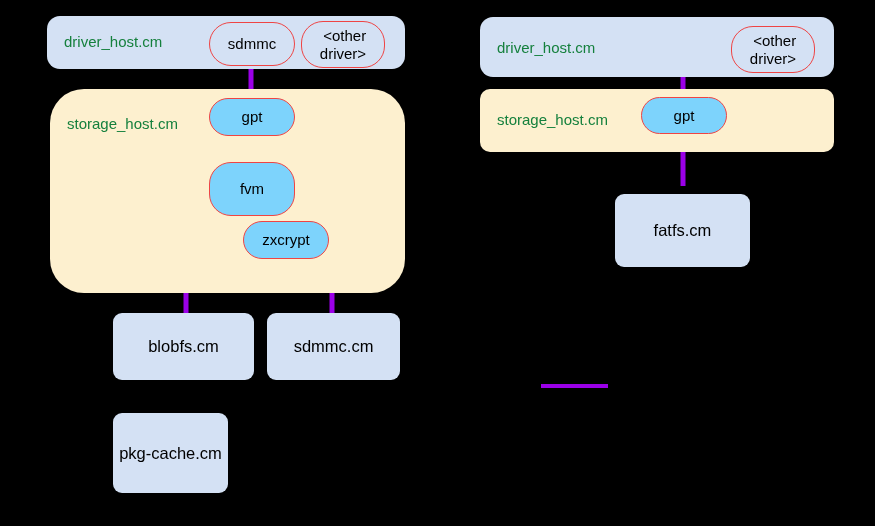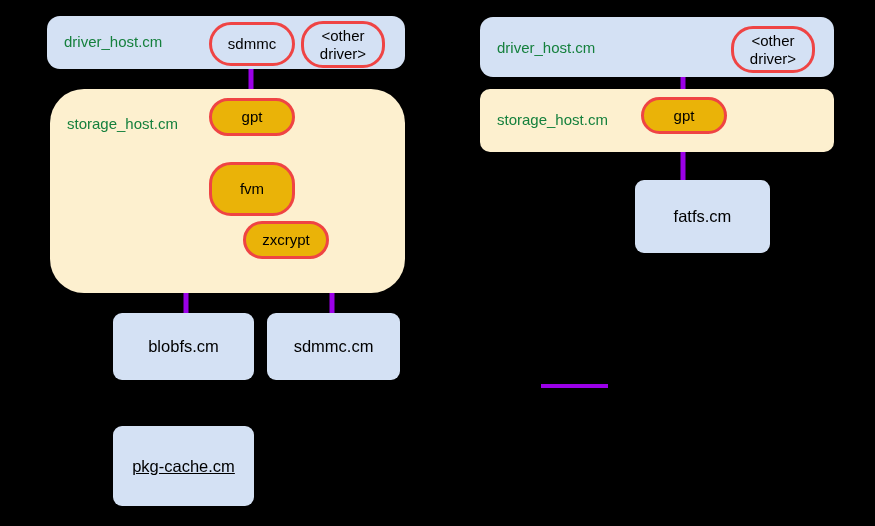--- a/index.html
+++ b/index.html
@@ -50,29 +50,30 @@
   }
   .host-label {
     position: absolute;
     color: #15803d;
     font-size: 15px;
     white-space: nowrap;
   }
 
   
   .node {
-    border: 3px solid #ef4444;
+    border: 1px solid #ef4444;
     border-radius: 22px;
     font-size: 15px;
+    text-align: right;
   }
   .node-blue {
     background: #d4e1f4;
   }
   .node-cream {
-    background: #eab308;
+    background: #7dd3fc;
   }
 
   
   .comp {
     background: #d4e1f4;
     border-radius: 9px;
     font-size: 16.5px;
   }
 
   
@@ -119,34 +120,34 @@
   <div class="box node node-cream" style="left:209px; top:98px; width:86px; height:38px;">gpt</div>
 
   <div class="box node node-cream" style="left:209px; top:162px; width:86px; height:54px;">fvm</div>
 
   <div class="box node node-cream" style="left:243px; top:221px; width:86px; height:38px;">zxcrypt</div>
 
   <div class="box comp" style="left:113px; top:313px; width:141px; height:67px;">blobfs.cm</div>
 
   <div class="box comp" style="left:267px; top:313px; width:133px; height:67px;">sdmmc.cm</div>
 
-  <div class="box comp" style="left:113px; top:426px; width:141px; height:80px;text-decoration:underline;">pkg-cache.cm</div>
+  <div class="box comp" style="left:113px; top:413px; width:115px; height:80px;">pkg-cache.cm</div>
 
   <div class="box host host-blue" style="left:480px; top:17px; width:354px; height:60px; border-radius:13px;">
     <span class="host-label" style="left:17px; top:22px;">driver_host.cm</span>
   </div>
 
 
   <div class="box node node-blue" style="left:731px; top:26px; width:84px; height:47px;">&lt;other
 driver&gt;</div>
 
   <div class="box host host-cream" style="left:480px; top:89px; width:354px; height:63px; border-radius:10px;">
     <span class="host-label" style="left:17px; top:22px;">storage_host.cm</span>
   </div>
 
   <div class="box node node-cream" style="left:641px; top:97px; width:86px; height:37px;">gpt</div>
 
-  <div class="box comp" style="left:615px; top:180px; width:135px; height:73px;margin-left:20px;">fatfs.cm</div>
+  <div class="box comp" style="left:615px; top:194px; width:135px; height:73px;">fatfs.cm</div>
 
   <div class="legend-key" style="left:541px; top:384px; width:67px; height:4px;"></div>
   <span class="host-label" style="left:616px; top:377px; font-size:14px; color:#000000;"></span>
 
 </div>
 
 </body></html>

